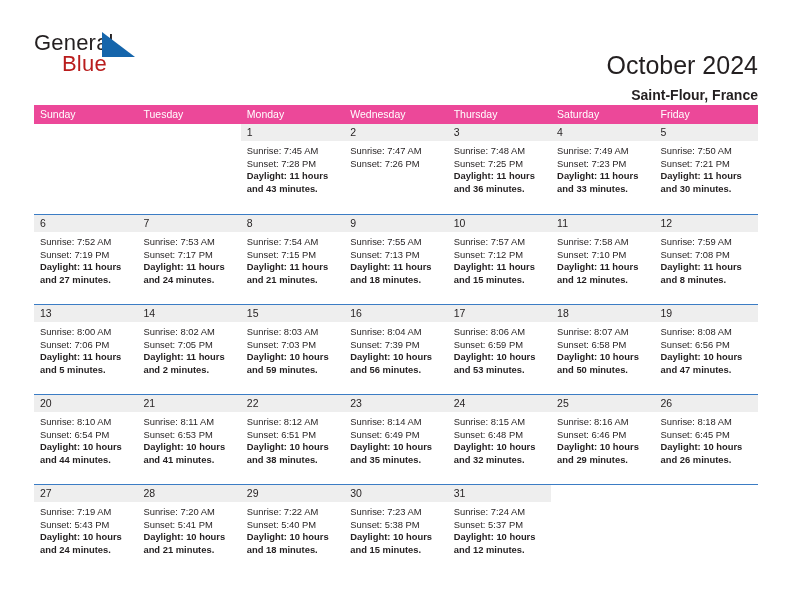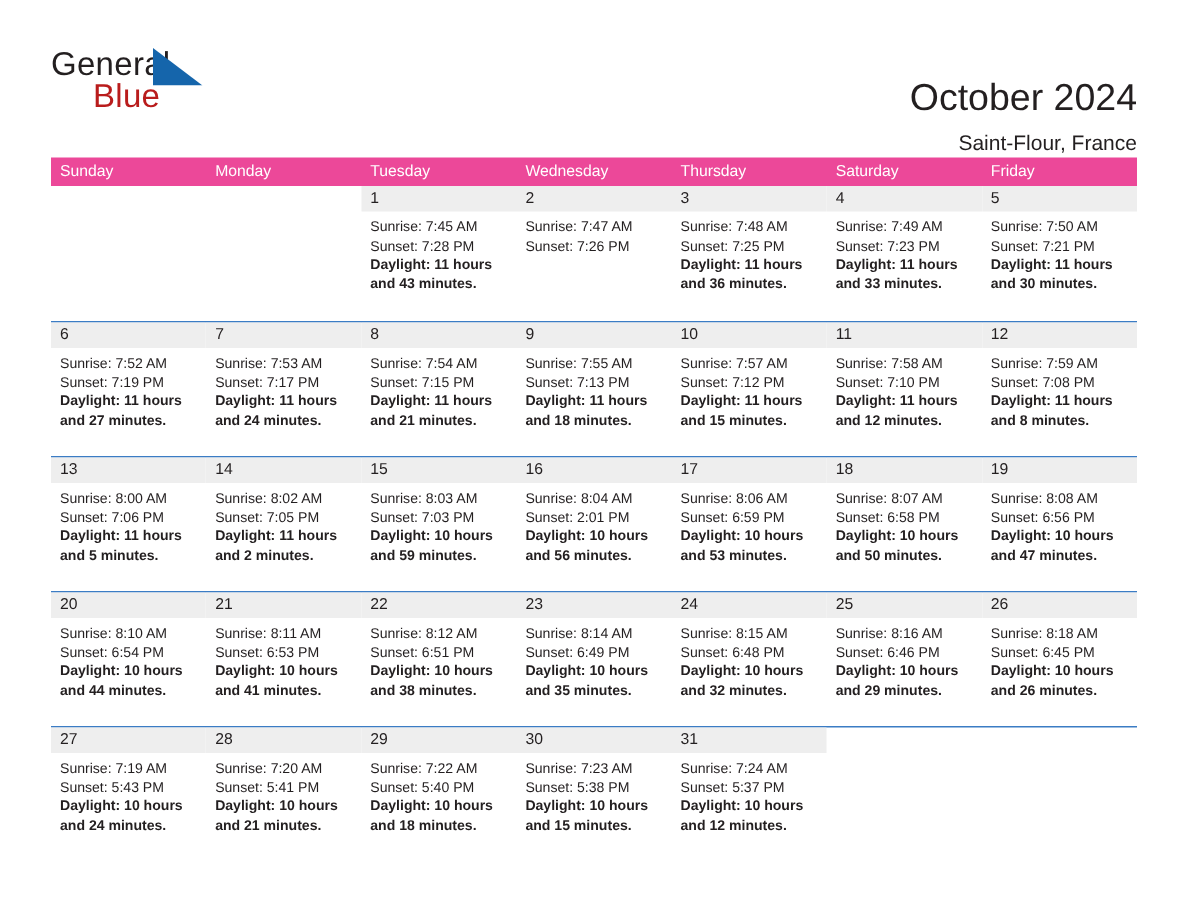--- a/index.html
+++ b/index.html
@@ -77,21 +77,21 @@
     white-space: nowrap;
     font-weight: 400;
     margin-top: 22px;
   }
   .cal-sub {
     font-size: 14px;
     color: #231f20;
     line-height: 20px;
     margin-top: 4px;
     white-space: nowrap;
-    font-weight: 400;
+    font-weight: 700;
   }
 
   
   .cal {
     position: absolute;
     left: 34px;
     top: 105px;
     width: 724px;
   }
   .dow-row {
@@ -170,22 +170,22 @@
       <div class="cal-title">October 2024</div>
       <div class="cal-sub">Saint-Flour, France</div>
     </div>
 
   </div>
 
   <div class="cal">
 
     <div class="dow-row">
       <div class="dow">Sunday</div>
+      <div class="dow">Tuesday</div>
       <div class="dow">Monday</div>
-      <div class="dow">Tuesday</div>
       <div class="dow">Wednesday</div>
       <div class="dow">Thursday</div>
       <div class="dow">Saturday</div>
       <div class="dow">Friday</div>
     </div>
 
     <div id="weeks-container">
         <div class="week">
           <div class="cell blank">
             <div class="daynum"></div>
@@ -313,21 +313,21 @@
             <div class="info">
               <div>Sunrise: 8:03 AM</div>
               <div>Sunset: 7:03 PM</div>
               <div class="dl">Daylight: 10 hours and 59 minutes.</div>
             </div>
           </div>
           <div class="cell">
             <div class="daynum">16</div>
             <div class="info">
               <div>Sunrise: 8:04 AM</div>
-              <div>Sunset: 2:01 PM</div>
+              <div>Sunset: 7:39 PM</div>
               <div class="dl">Daylight: 10 hours and 56 minutes.</div>
             </div>
           </div>
           <div class="cell">
             <div class="daynum">17</div>
             <div class="info">
               <div>Sunrise: 8:06 AM</div>
               <div>Sunset: 6:59 PM</div>
               <div class="dl">Daylight: 10 hours and 53 minutes.</div>
             </div>

